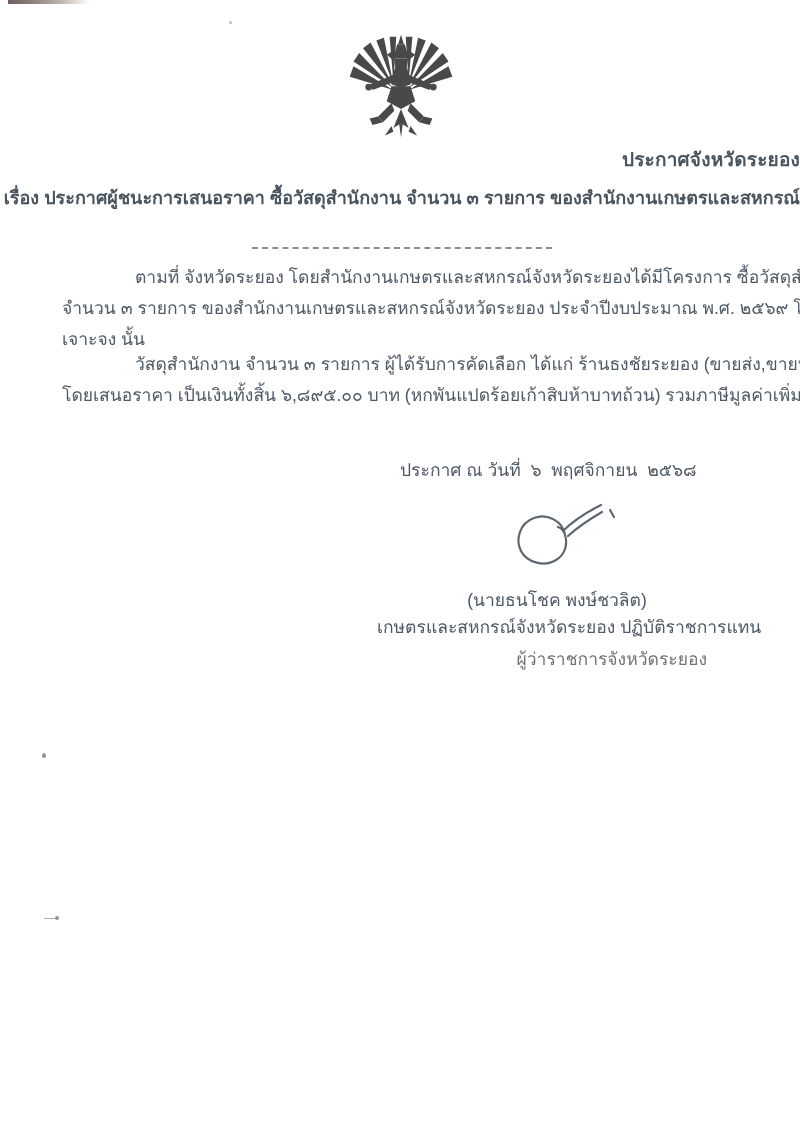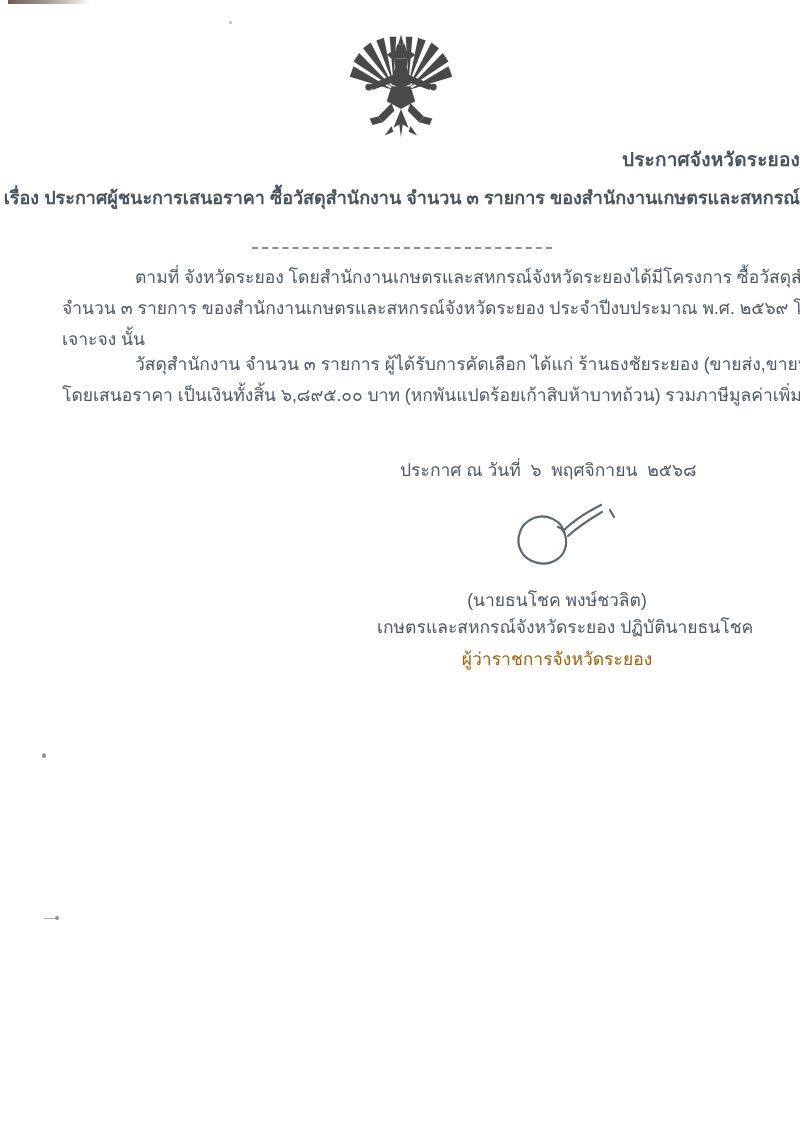--- a/index.html
+++ b/index.html
@@ -37,22 +37,22 @@
   .indent{padding-left:73px;}
   .date-line{
     position:absolute;left:400px;top:456px;
     font-size:17.5px;color:#4e5a66;white-space:pre;
   }
   .signature{position:absolute;left:505px;top:503px;width:125px;height:80px;}
   .sig-name{position:absolute;left:407px;top:580px;width:300px;text-align:center;
     font-size:17.5px;color:#4e5a66;white-space:nowrap;margin-top:6px;}
   .sig-pos1{position:absolute;left:377px;top:613px;width:360px;text-align:center;
     font-size:17.5px;color:#4e5a66;white-space:nowrap;}
-  .sig-pos2{position:absolute;left:407px;top:645px;width:300px;text-align:center;
-    font-size:17.5px;color:#a16207;white-space:nowrap;}
+  .sig-pos2{position:absolute;left:407px;top:645px;width:300px;text-align:right;
+    font-size:17.5px;color:#737373;white-space:nowrap;}
   .speck{position:absolute;background:#8b949c;border-radius:50%;}
   .speck-1{left:42px;top:753px;width:4px;height:5px;}
   .speck-2{left:55px;top:916px;width:4px;height:4px;}
   .speck-dash{position:absolute;left:44px;top:918px;width:11px;height:1px;
     background:#aab1b7;border-radius:0;}
   .speck-3{left:229px;top:21px;width:3px;height:3px;opacity:.6;}
 </style>
 </head>
 <body>
 
@@ -123,21 +123,21 @@
   <svg class="signature" viewBox="0 0 125 80" aria-hidden="true">
     <g fill="none" stroke="#5d6772" stroke-width="2.2" stroke-linecap="round">
       <path d="M60,32 C58,18 42,10 29,15 C15,20 10,36 16,48 C22,60 40,64 51,57 C60,52 63,41 60,32 C59,28 56,25 53,24"></path>
       <path d="M58,28 C70,16 82,9 96,2"></path>
       <path d="M63,33 C74,23 85,16 97,9"></path>
       <path d="M105,7 L109,14"></path>
     </g>
   </svg>
 
   <div class="sig-name">(นายธนโชค พงษ์ชวลิต)</div>
-  <div class="sig-pos1">เกษตรและสหกรณ์จังหวัดระยอง ปฏิบัตินายธนโชค</div>
+  <div class="sig-pos1">เกษตรและสหกรณ์จังหวัดระยอง ปฏิบัติราชการแทน</div>
   <div class="sig-pos2">ผู้ว่าราชการจังหวัดระยอง</div>
 
   <div class="speck speck-1"></div>
   <div class="speck-dash"></div>
   <div class="speck speck-2"></div>
   <div class="speck speck-3"></div>
 
 </div>
 
 </body></html>

